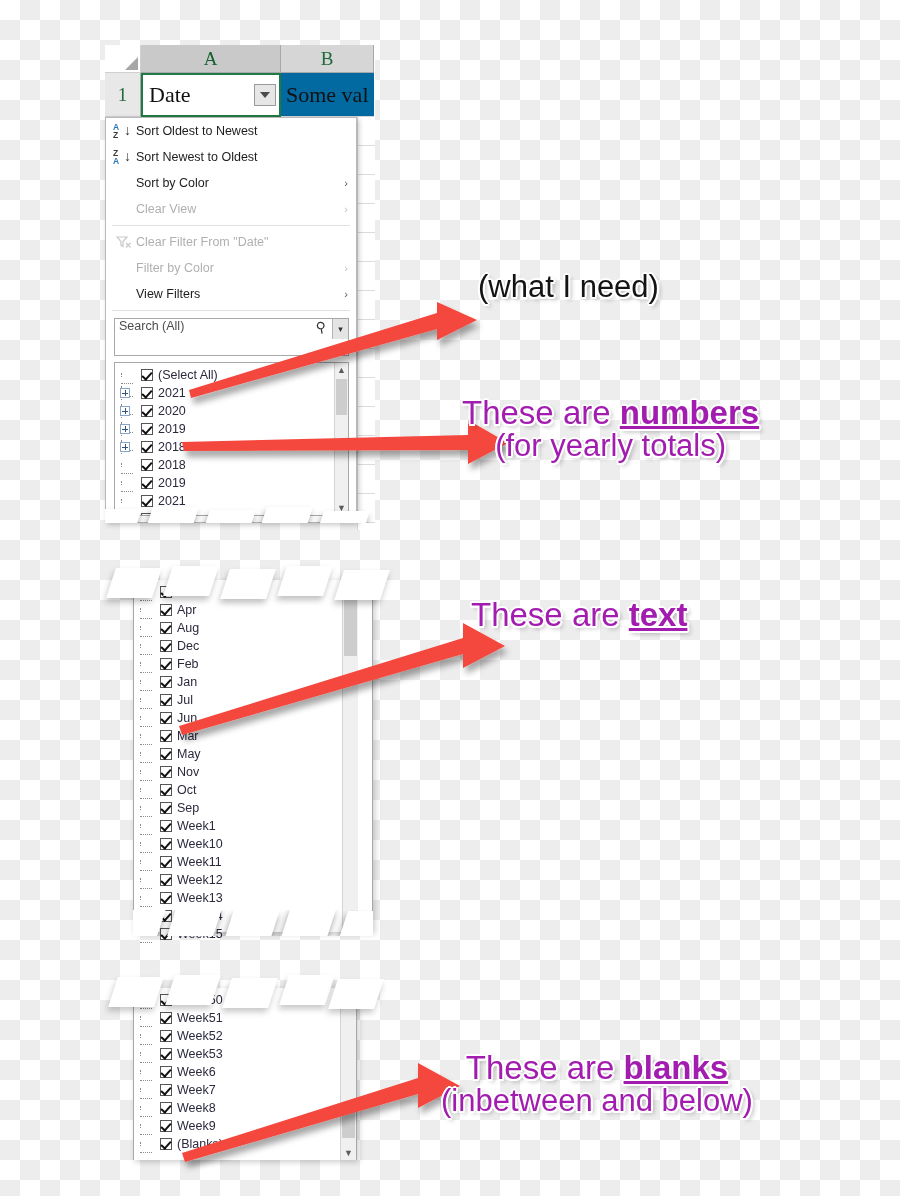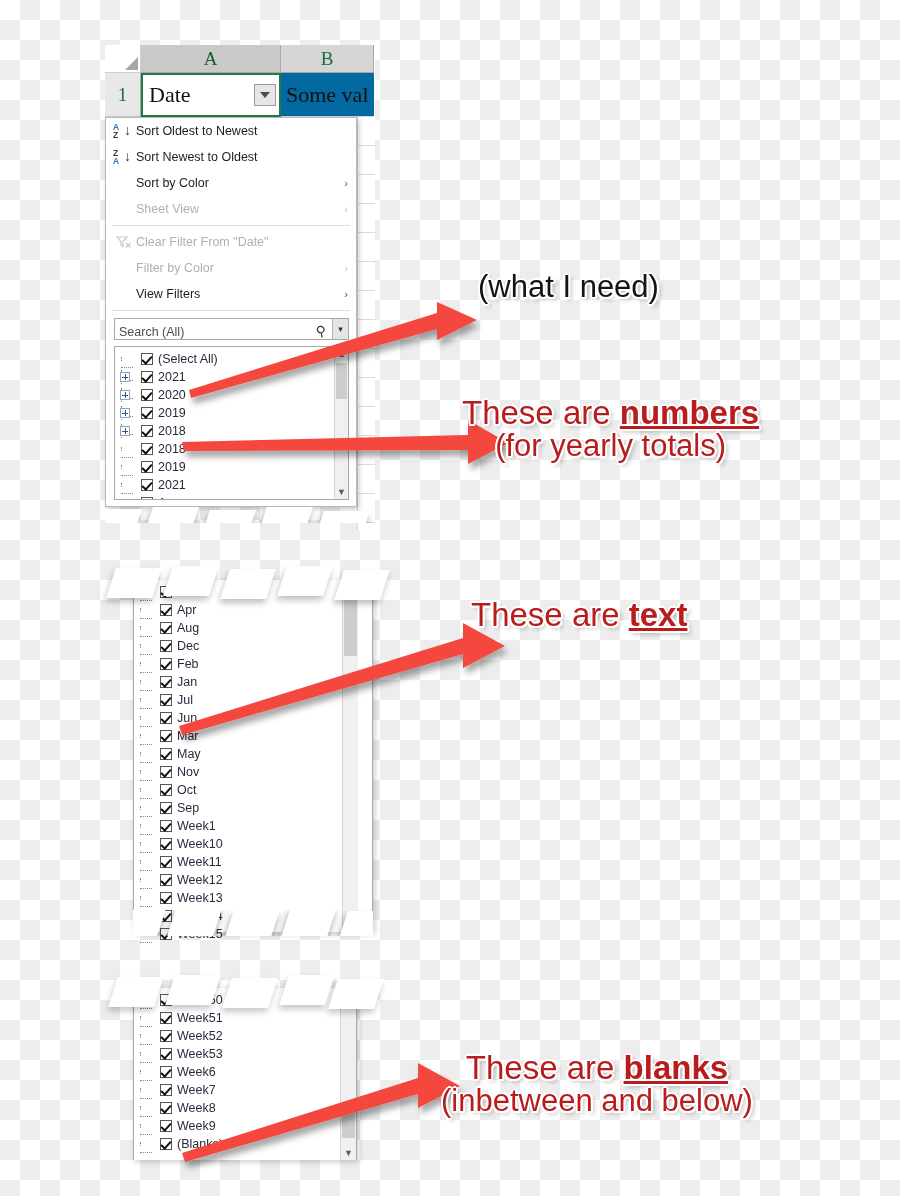--- a/index.html
+++ b/index.html
@@ -93,21 +93,21 @@
   .chev { font-size:11px; color:#5a5a5a; padding-left:6px; }
   .chev.dis { color:#c0c0c0; }
   .sep { height:1px; background:#e0e0e0; margin:3px 6px; }
 
   .funnel { position:relative; width:16px; height:13px; }
   .funnel svg { display:block; }
 
   
   .search-row { padding:4px 7px 4px 8px; }
   .search-box {
-    display:flex; align-items:flex-end; height:22px; border:1px solid #a8a8a8; background:#fff;
+    display:flex; align-items:flex-start; height:38px; border:1px solid #a8a8a8; background:#fff;
   }
   .search-box .txt { flex:1 1 auto; padding-left:4px; font-size:12.5px; color:#4d4d4d; }
   .search-box .mag { width:22px; display:flex; align-items:center; justify-content:center;
                      font-size:14px; color:#333; transform:rotate(-10deg); }
   .search-box .drop { width:16px; height:20px; background:#e4e4e4; border-left:1px solid #b5b5b5;
                       display:flex; align-items:center; justify-content:center; font-size:9px; color:#333; }
 
   
   .listbox {
     margin:2px 7px 6px 8px; border:1px solid #a8a8a8; background:#fff;
@@ -153,21 +153,21 @@
     position:absolute; font-family:"Liberation Sans", sans-serif;
     line-height:1.02; white-space:nowrap;
   }
   .anno .l1 { font-size:33px; }
   .anno .l2 { font-size:31px; }
   .anno .strong { font-weight:700; text-decoration:underline; }
   .anno.black { color:#141414;
     text-shadow: 2px 0 0 #fff,-2px 0 0 #fff,0 2px 0 #fff,0 -2px 0 #fff,
                  1.5px 1.5px 0 #fff,-1.5px 1.5px 0 #fff,1.5px -1.5px 0 #fff,-1.5px -1.5px 0 #fff,
                  3px 3px 4px rgba(0,0,0,.30);}
-  .anno.red { color:#b91c1c;
+  .anno.red { color:#a21caf;
     text-shadow: 2px 0 0 #fff,-2px 0 0 #fff,0 2px 0 #fff,0 -2px 0 #fff,
                  1.5px 1.5px 0 #fff,-1.5px 1.5px 0 #fff,1.5px -1.5px 0 #fff,-1.5px -1.5px 0 #fff,
                  3px 3px 4px rgba(0,0,0,.30);}
   .anno .ctr { display:block; text-align:center; }
 
   .arrow { position:absolute; pointer-events:none; }
   .arrow svg { display:block; overflow:visible; }
 </style>
 </head>
 <body>
@@ -236,21 +236,21 @@
     </div>
 
     <div class="menu-item">
       <span class="menu-ico"></span>
       <span class="menu-label">Sort by Color</span>
       <span class="chev">›</span>
     </div>
 
     <div class="menu-item dis">
       <span class="menu-ico"></span>
-      <span class="menu-label">Sheet View</span>
+      <span class="menu-label">Clear View</span>
       <span class="chev dis">›</span>
     </div>
 
     <div class="sep"></div>
 
     <div class="menu-item dis">
       <span class="menu-ico">
         <span class="funnel">
           <svg width="16" height="13" viewBox="0 0 16 13">
             <path d="M1 1 h10 l-4 4.5 v5 l-2 -1.2 v-3.8 z" fill="none" stroke="#c9c9c9" stroke-width="1.2"></path>

